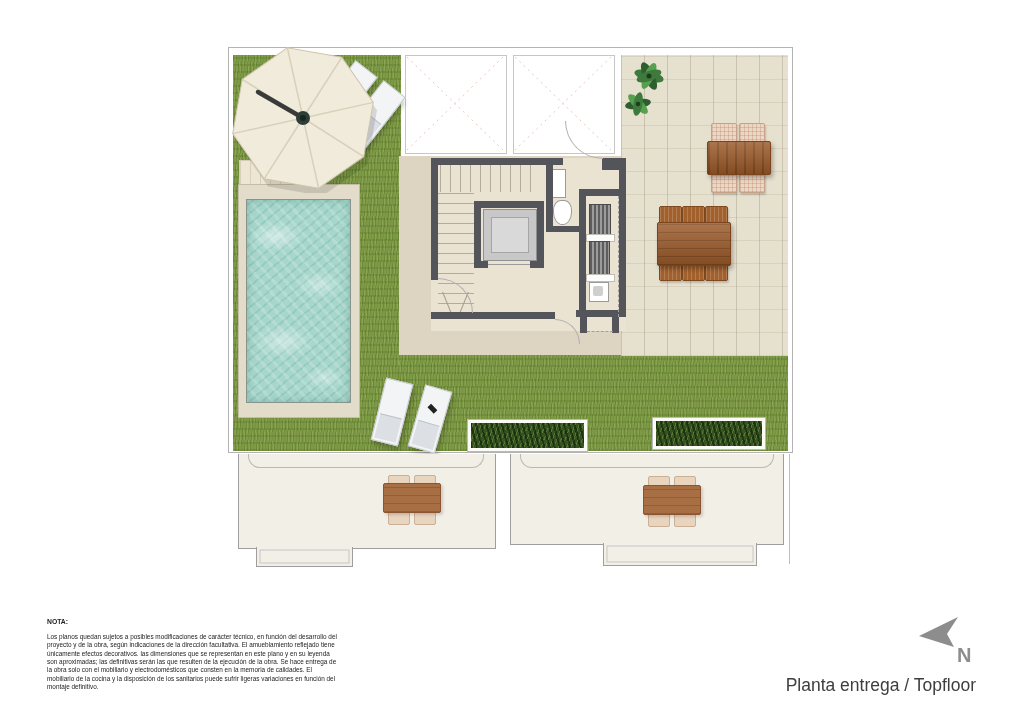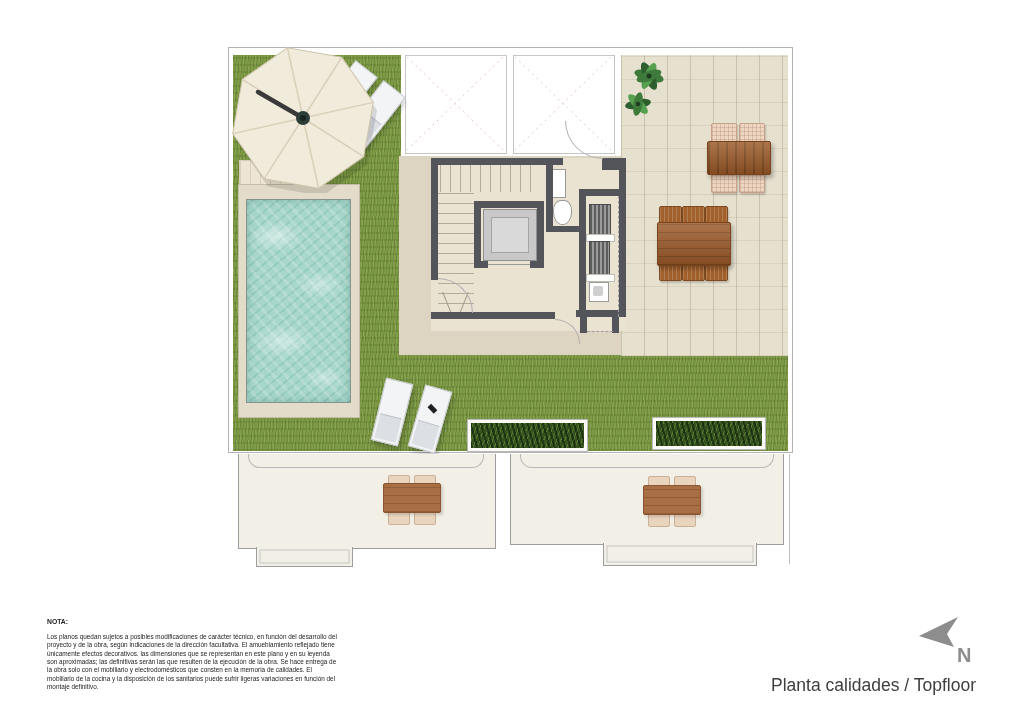--- a/index.html
+++ b/index.html
@@ -257,15 +257,15 @@
   <div id="note-block" class="abs">
     <p id="note-heading">NOTA:</p>
     <p id="note-body">Los planos quedan sujetos a posibles modificaciones de carácter técnico, en función del desarrollo del proyecto y de la obra, según indicaciones de la dirección facultativa. El amueblamiento reflejado tiene únicamente efectos decorativos. las dimensiones que se representan en este plano y en su leyenda son aproximadas; las definitivas serán las que resulten de la ejecución de la obra. Se hace entrega de la obra solo con el mobiliario y electrodomésticos que consten en la memoria de calidades. El mobiliario de la cocina y la disposición de los sanitarios puede sufrir ligeras variaciones en función del montaje definitivo.</p>
   </div>
 
   <svg class="abs" style="left:913px;top:612px;" width="82" height="56">
     <polygon class="comp-fill" points="6,24 45,5 34,22 41,35"></polygon>
     <text class="comp-fill" x="44" y="50" font-size="20" font-weight="bold" font-family="Liberation Sans, sans-serif">N</text>
   </svg>
 
-  <div id="plan-title" class="abs">Planta calidades / Topfloor</div>
+  <div id="plan-title" class="abs">Planta entrega / Topfloor</div>
 
 </div>
 
 </body></html>

